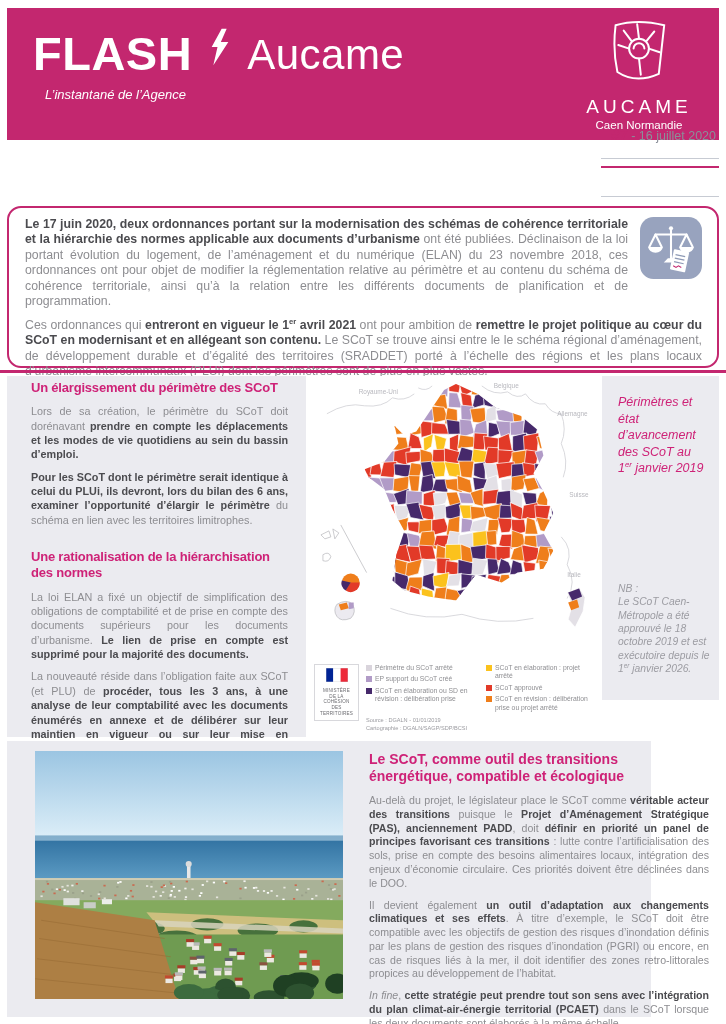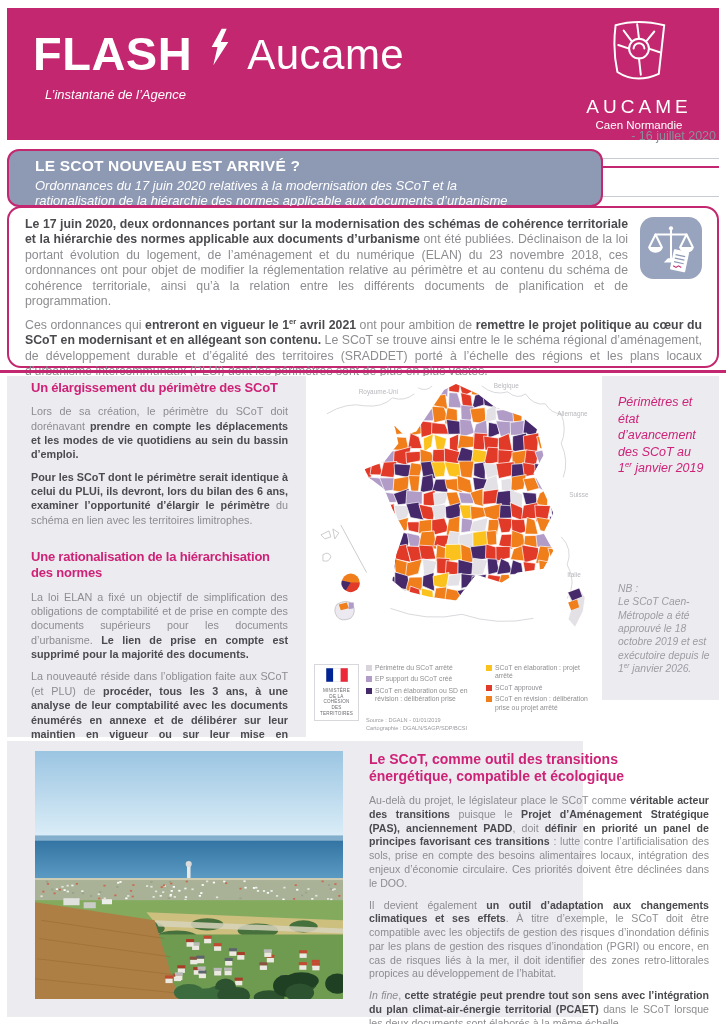--- a/index.html
+++ b/index.html
@@ -67,21 +67,21 @@
   .sw { flex:0 0 6px; width:6px; height:6px; margin-top:1px; display:inline-block; }
   .src { font-size:5.6px; color:#9b9ba0; margin-top:2px; line-height:1.4; }
 
   .col-right { position:absolute; left:602px; top:376px; width:117px; height:324px; background:#ebebf0;
                padding:18px 12px 0 16px; }
   .map-caption { color:#ce2277; font-style:italic; font-size:12.5px; line-height:1.32; }
   .nb { position:absolute; bottom:24px; left:16px; right:9px; font-size:10.3px; font-style:italic;
         color:#9c9ca2; line-height:1.3; white-space:pre-line; }
 
   
-  .bottom { position:absolute; left:7px; top:741px; width:576px; height:276px; background:#ebebf0; }
+  .bottom { position:absolute; left:7px; top:741px; width:644px; height:276px; background:#ebebf0; }
   .photo { position:absolute; left:28px; top:10px; width:308px; height:248px; overflow:hidden; }
   .photo svg { width:100%; height:100%; display:block; }
   .transitions { position:absolute; left:362px; top:10px; width:340px; font-size:10.6px; line-height:1.3;
                  color:#8d8d91; text-align:justify; }
   .transitions h2 { color:#ce2277; font-size:14px; font-weight:bold; line-height:1.22; text-align:left; margin-bottom:9px; }
   .transitions p { margin-bottom:8px; }
 </style>
 </head>
 <body>
 
@@ -110,27 +110,20 @@
     </div>
   </header>
 
   <div class="issue">
     <span class="issue-num">#7</span><span class="issue-date"> - 16 juillet 2020</span>
   </div>
   <div class="rule-r1"></div>
   <div class="rule-r2"></div>
   <div class="rule-r3"></div>
 
-  <section class="titlebar">
-    <h1>LE SCOT NOUVEAU EST ARRIVÉ ?</h1>
-    <p class="sub">
-      <span>Ordonnances du 17 juin 2020 relatives à la modernisation des SCoT et la</span><br>
-      <span>rationalisation de la hiérarchie des normes applicable aux documents d’urbanisme</span>
-    </p>
-  </section>
 
   <section class="intro-box">
     <svg class="law-icon" viewBox="0 0 60 60">
       <rect x="0" y="0" width="60" height="60" rx="13" fill="#98a3be"></rect>
       <g stroke="#ffffff" stroke-width="2" stroke-linecap="round" fill="none">
         <path d="M30 13 V41"></path>
           <path d="M15 17 H45"></path>
         <path d="M15 17 L9 29 M15 17 L21 29"></path>
           <path d="M45 17 L39 29 M45 17 L51 29"></path>
       </g>

